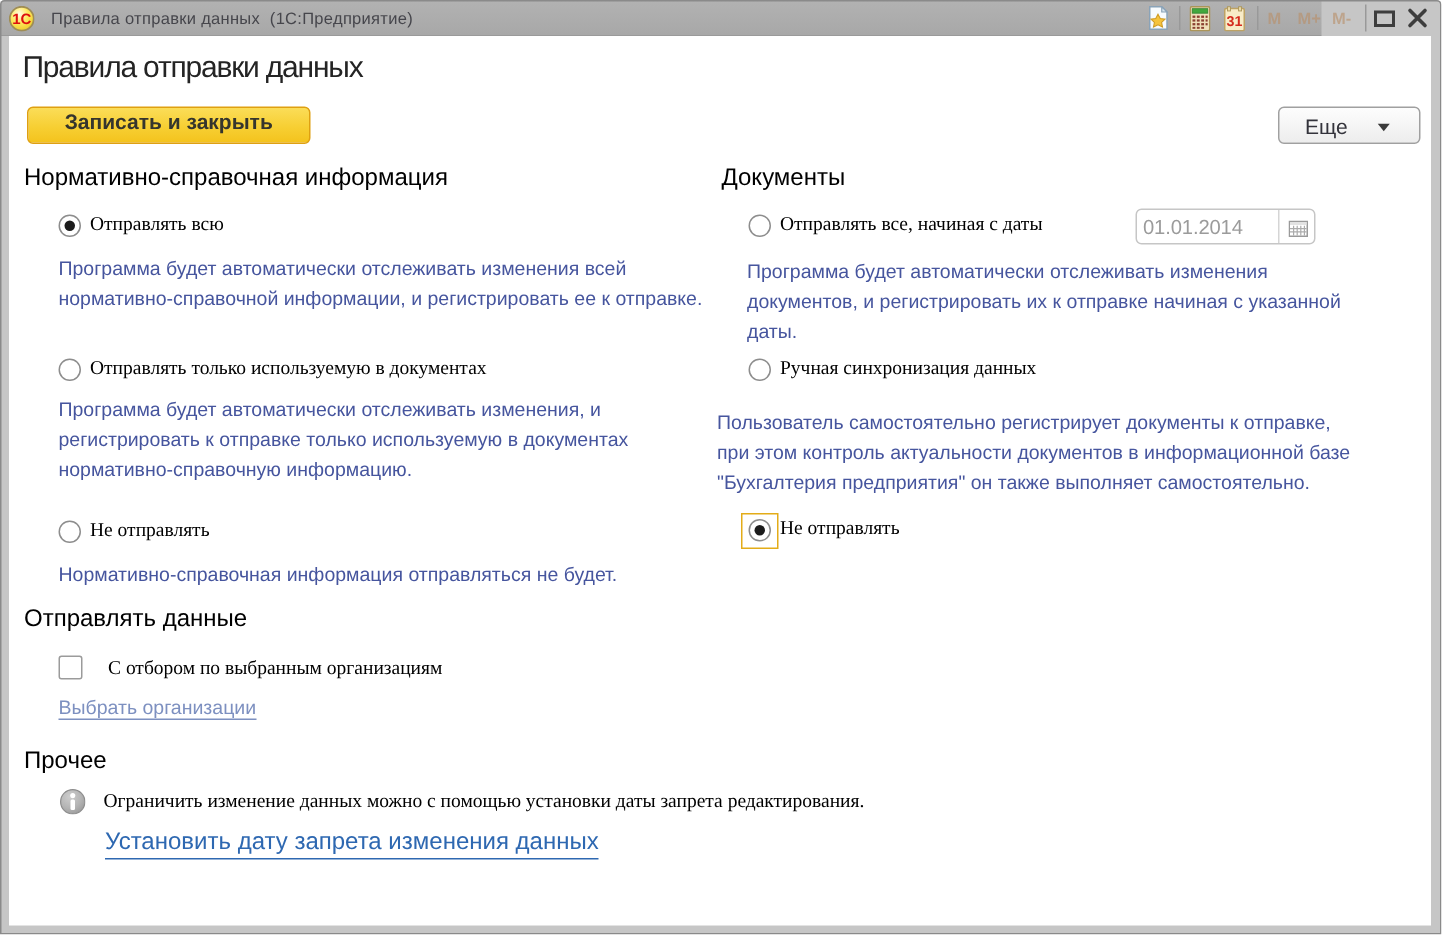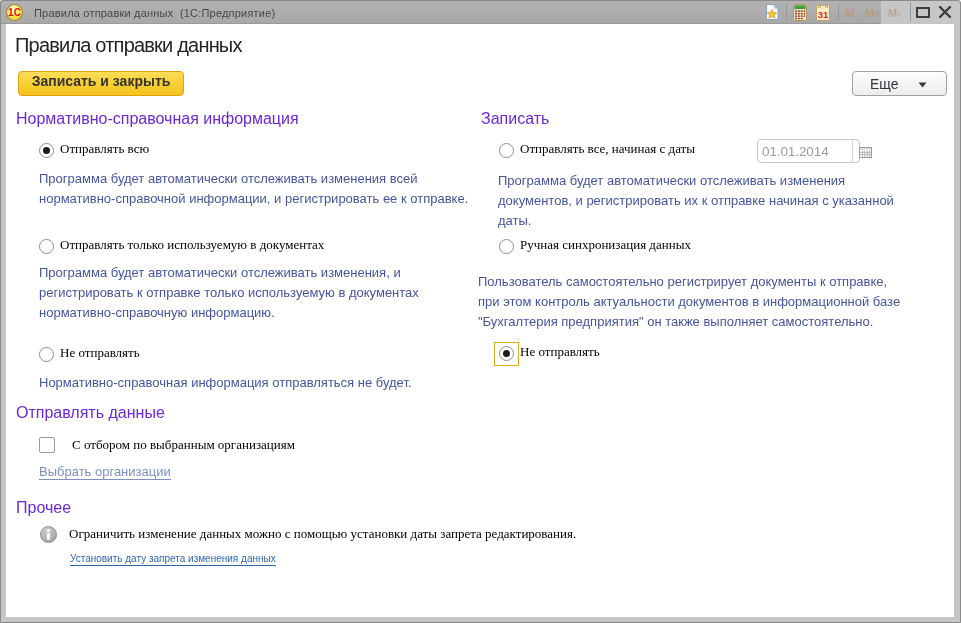--- a/index.html
+++ b/index.html
@@ -17,48 +17,48 @@
     position:absolute; left:0; top:0; width:961px; height:623px;
     border:1px solid #8a8a8a; pointer-events:none; z-index:50; border-radius:3px 3px 0 0;
   }
   #content {
     position:absolute; left:6px; top:24px; width:948px; height:593px;
     background:#ffffff;
   }
   .ttl { position:absolute; left:34px; top:7px; font-size:11px; color:#46464c; letter-spacing:0.2px;text-align:right; }
   .abs { position:absolute; }
   .h1 { font-size:20px; color:#242424; letter-spacing:-0.8px; }
-  .h2 { font-size:16px; color:#6d28d9; }
+  .h2 { font-size:16px; color:#000000; }
   .lbl { font-size:13px; color:#000000;font-family:Liberation Serif, serif; }
   .note { font-size:13px; color:#46559e; line-height:20px; }
   .radio {
     position:absolute; width:15px; height:15px; border-radius:50%;
     border:1px solid #8d8d8d; background:#fff;
   }
   .radio.sel::after {
     content:""; position:absolute; left:3px; top:3px; width:7px; height:7px;
     border-radius:50%; background:#1c1c1c;
   }
   .ybtn {
-    position:absolute; left:18px; top:71px; width:166px; height:25px;
+    position:absolute; left:18px; top:71px; width:189px; height:25px;
     border:1px solid #dfa011; border-radius:4px;
     background:linear-gradient(#fbdd58,#f7cf33 55%,#f4c31d);
     font-size:14px; font-weight:bold; color:#35352d;
     text-align:center; line-height:19px;
   }
   .morebtn {
     position:absolute; left:852px; top:71px; width:95px; height:25px;
     border:1px solid #a0a0a0; border-radius:4px;
     background:linear-gradient(#fdfdfd,#ededed);
     font-size:14px; color:#33333b;
   }
   .link1 { font-size:13px; color:#7d90c0; border-bottom:1px solid #7d90c0; padding-bottom:0px; }
-  .link2 { font-size:10px; color:#2e68b1; border-bottom:1px solid #2e68b1; padding-bottom:1px; }
+  .link2 { font-size:16px; color:#2e68b1; border-bottom:1px solid #2e68b1; padding-bottom:1px; }
   .datefield {
-    position:absolute; left:757px; top:139px; width:103px; height:24px;
+    position:absolute; left:757px; top:139px; width:120px; height:24px;
     border:1px solid #c6c6c6; border-radius:4px; background:#fff;
   }
   .datefield .txt { position:absolute; left:4px; top:4px; font-size:13.5px; color:#9b9b9b; letter-spacing:-0.1px; }
   .datefield .sep { position:absolute; left:94px; top:0; width:1px; height:22px; background:#d5d5d5; }
   .checkbox {
     position:absolute; left:39px; top:437px; width:16px; height:16px;
     border:1px solid #9b9b9b; border-radius:2px; background:#fff;
   }
   .focusrect {
     position:absolute; left:494px; top:342px; width:25px; height:24px;
@@ -174,21 +174,21 @@
         <stop offset="1" stop-color="#939393"></stop>
       </radialGradient>
     </defs>
     <circle cx="8.5" cy="8.5" r="8.1" fill="url(#ig)" stroke="#8d8d8d" stroke-width="0.8"></circle>
     <rect x="7" y="7" width="3" height="7" rx="1" fill="#ffffff"></rect>
     <circle cx="8.5" cy="4.4" r="1.7" fill="#ffffff"></circle>
   </svg>
   <div class="abs lbl" style="left:69px;top:526px">Ограничить изменение данных можно с помощью установки даты запрета редактирования.</div>
   <div class="abs link2" style="left:70px;top:553px">Установить дату запрета изменения данных</div>
 
-  <div class="abs h2" style="left:481px;top:110px">Записать</div>
+  <div class="abs h2" style="left:481px;top:110px">Документы</div>
   <div class="radio" style="left:499px;top:143px"></div>
   <div class="abs lbl" style="left:520px;top:141px">Отправлять все, начиная с даты</div>
   <div class="datefield">
     <div class="txt">01.01.2014</div>
     <div class="sep"></div>
     <svg class="abs" style="left:101px;top:7px" width="13" height="11" viewBox="0 0 13 11">
       <rect x="0.5" y="0.5" width="12" height="10" fill="#fff" stroke="#9a9a9a"></rect>
       <rect x="1" y="1" width="11" height="2" fill="#e2e2e2"></rect>
       <g stroke="#ababab" stroke-width="0.8">
         <line x1="3.4" y1="3.5" x2="3.4" y2="10"></line>

